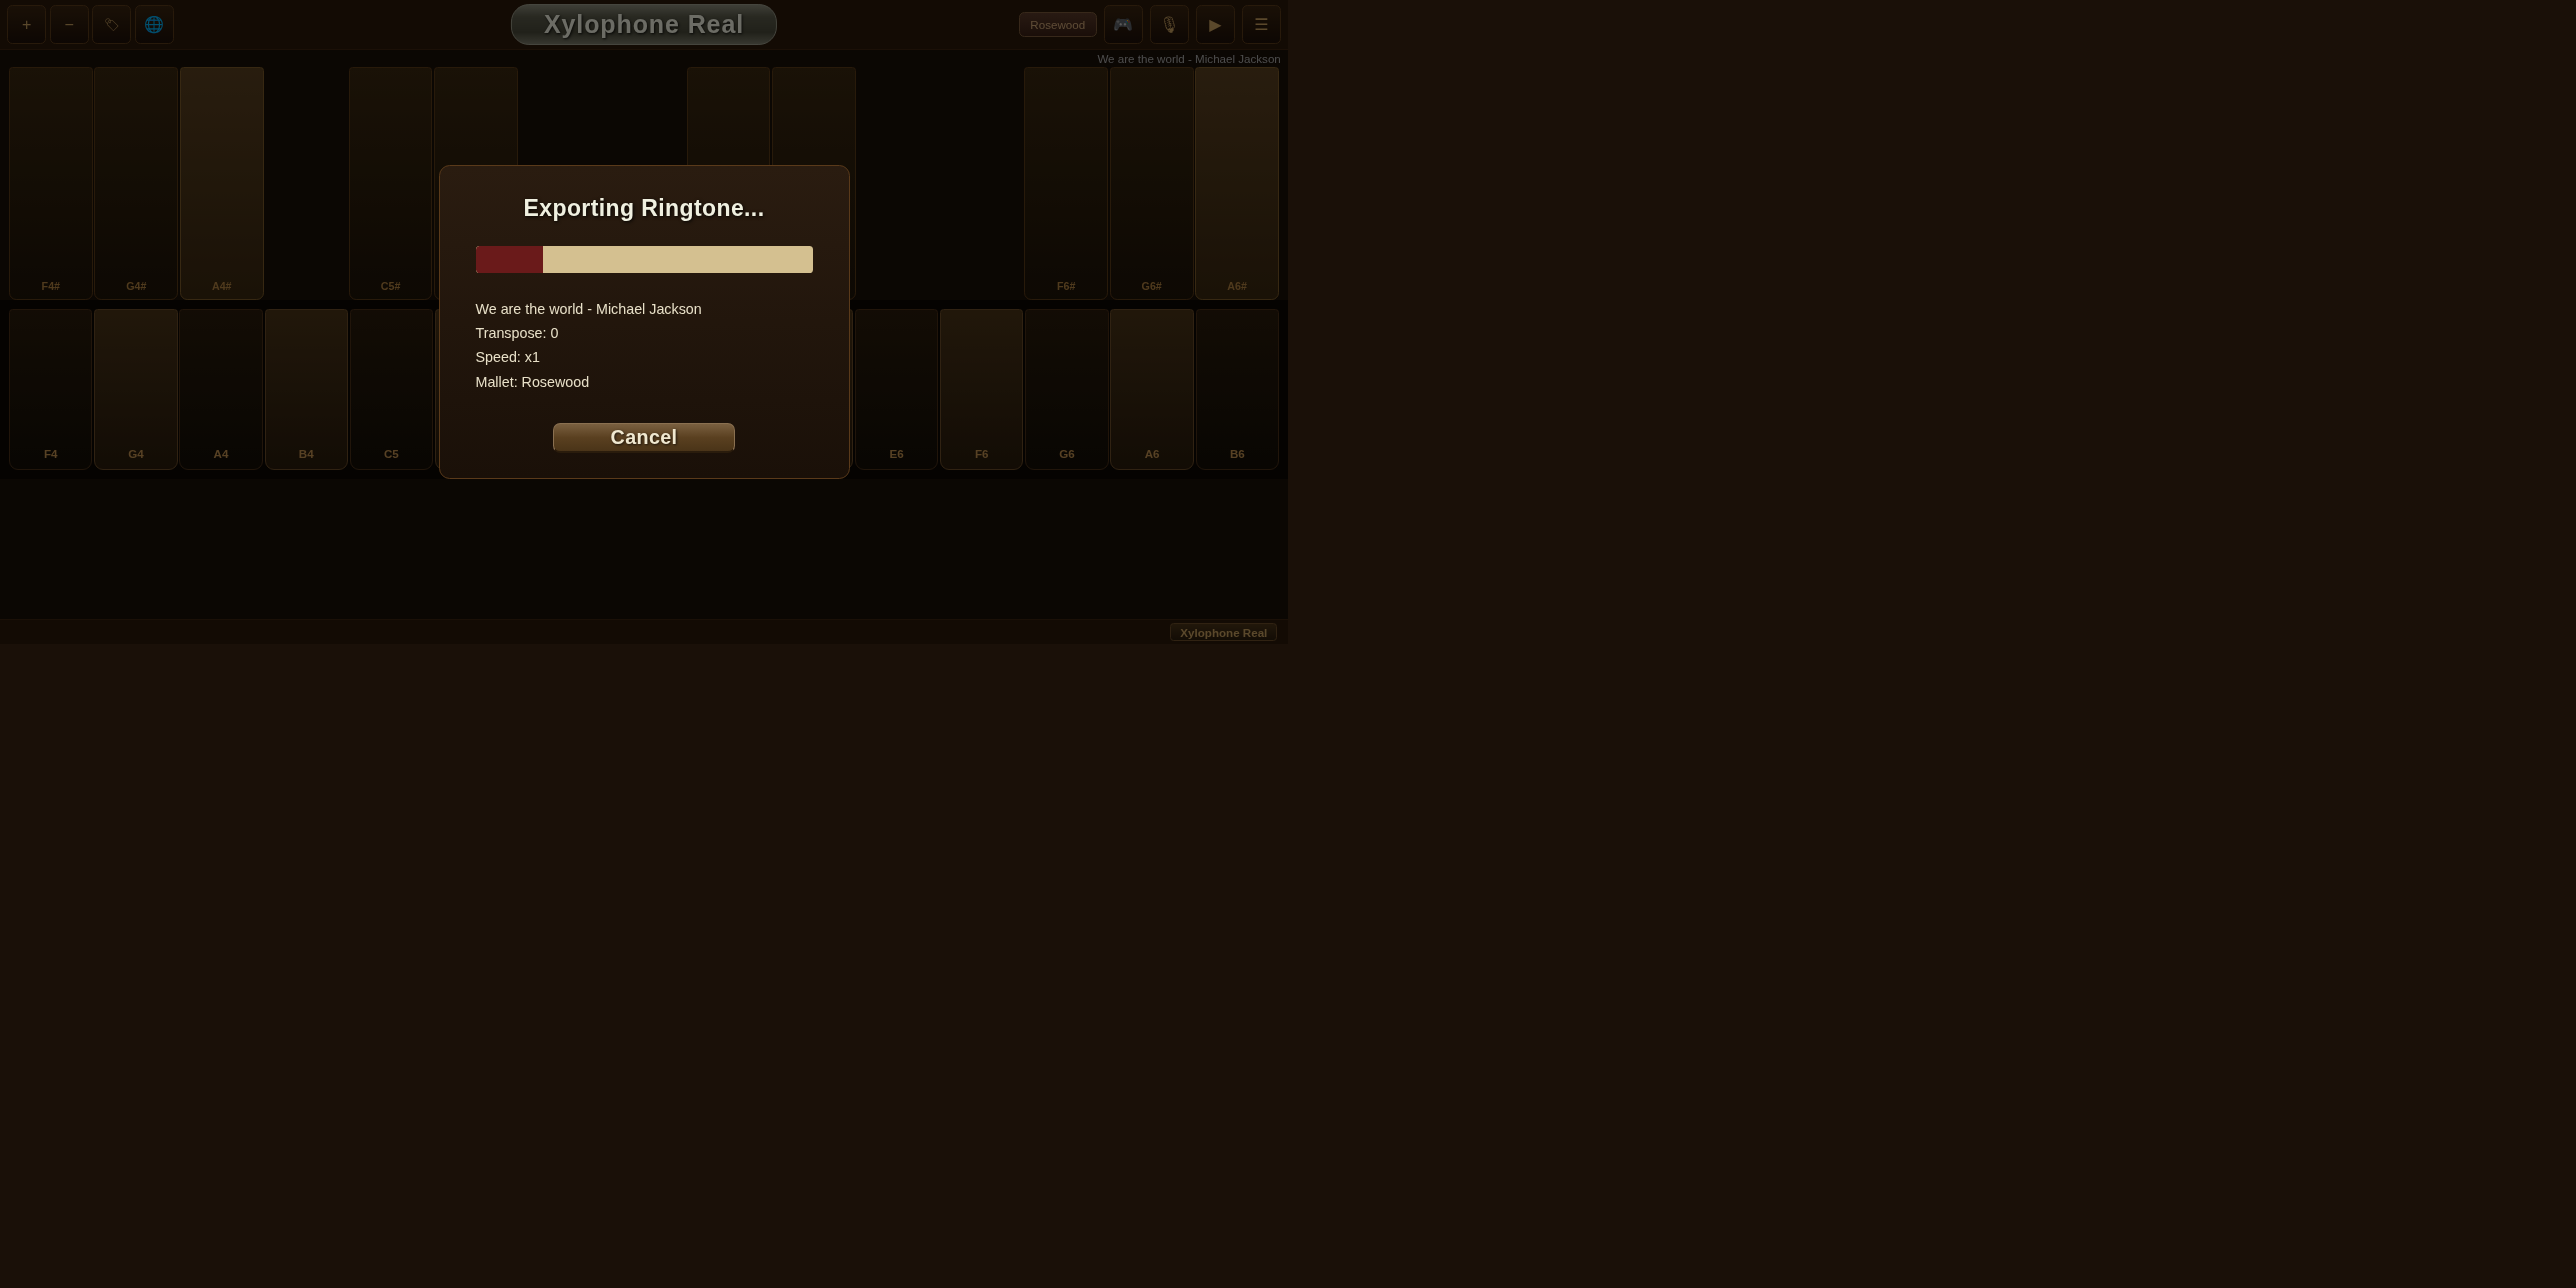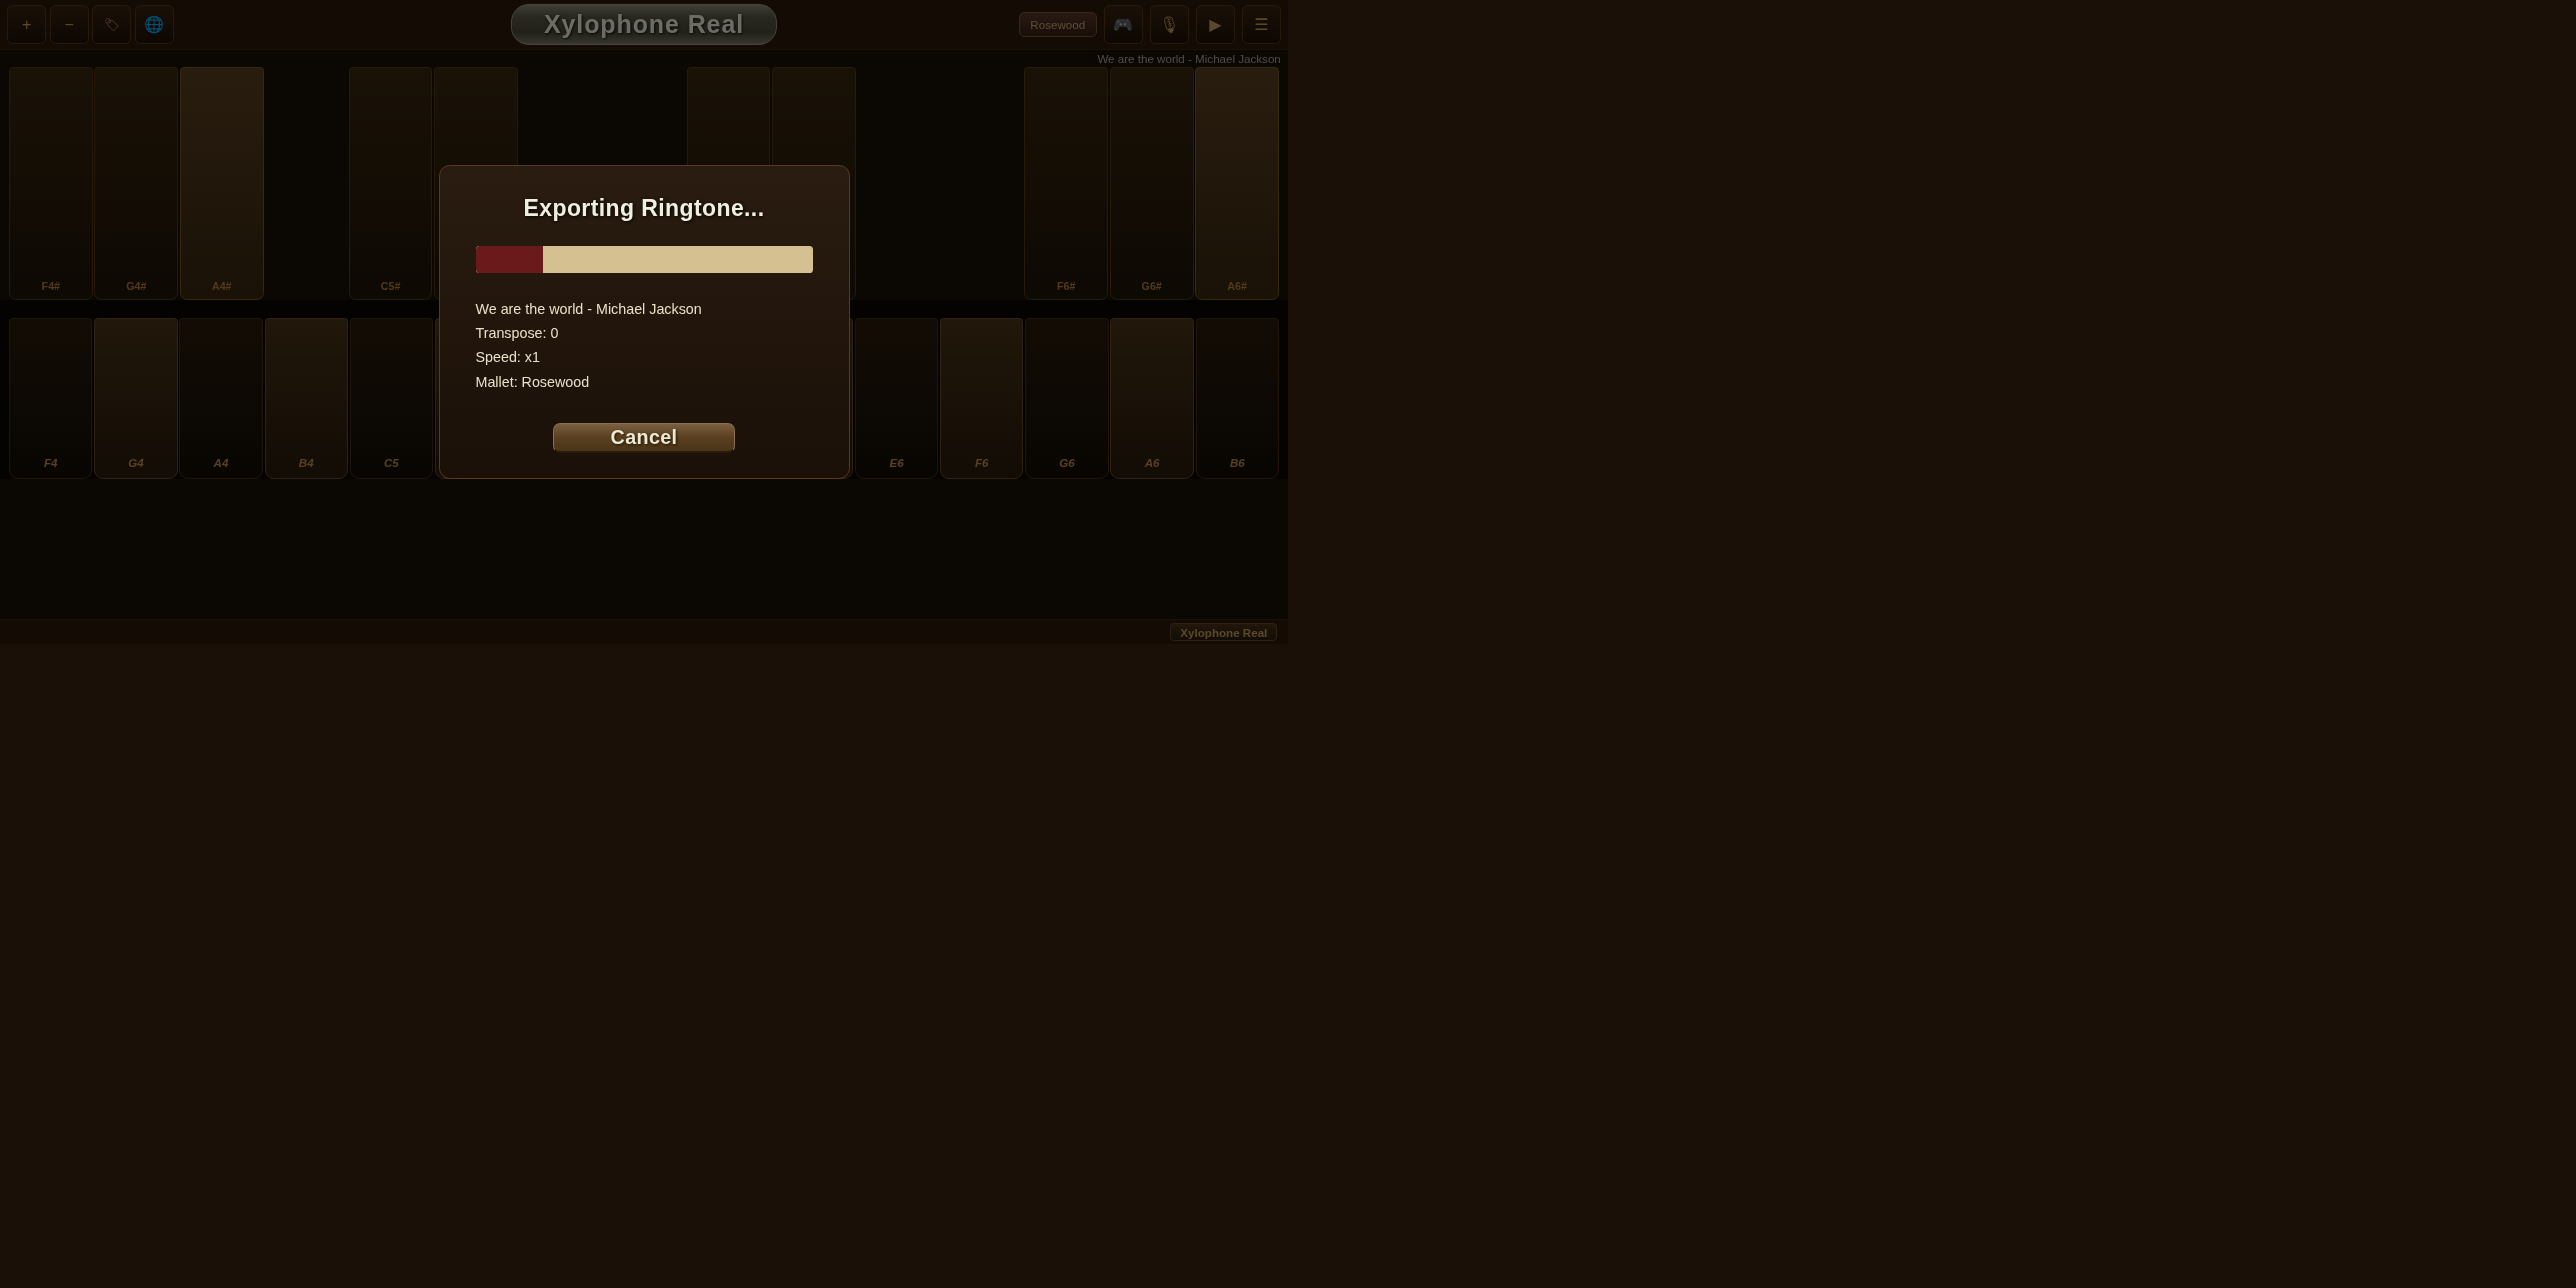--- a/index.html
+++ b/index.html
@@ -134,25 +134,24 @@
     .sharp-key.gap {
       background: transparent;
       border: none;
       pointer-events: none;
     }
 
     
     .naturals-row {
       height: 179px;
       display: flex;
-      align-items: flex-end;
+      align-items: center;
       padding: 0 9px;
       gap: 1.8px;
       background: #0d0804;
-      font-style: italic;
     }
 
     .natural-key {
       flex: 1;
       height: 161px;
       border-radius: 3.6px 3.6px 9px 9px;
       display: flex;
       align-items: flex-end;
       justify-content: center;
       padding-bottom: 9px;

